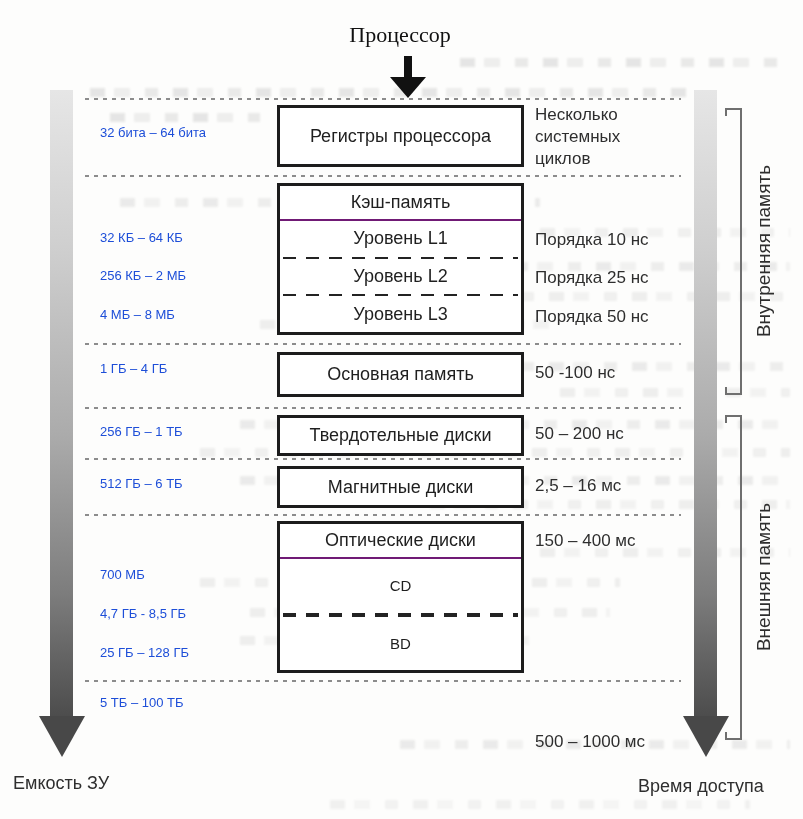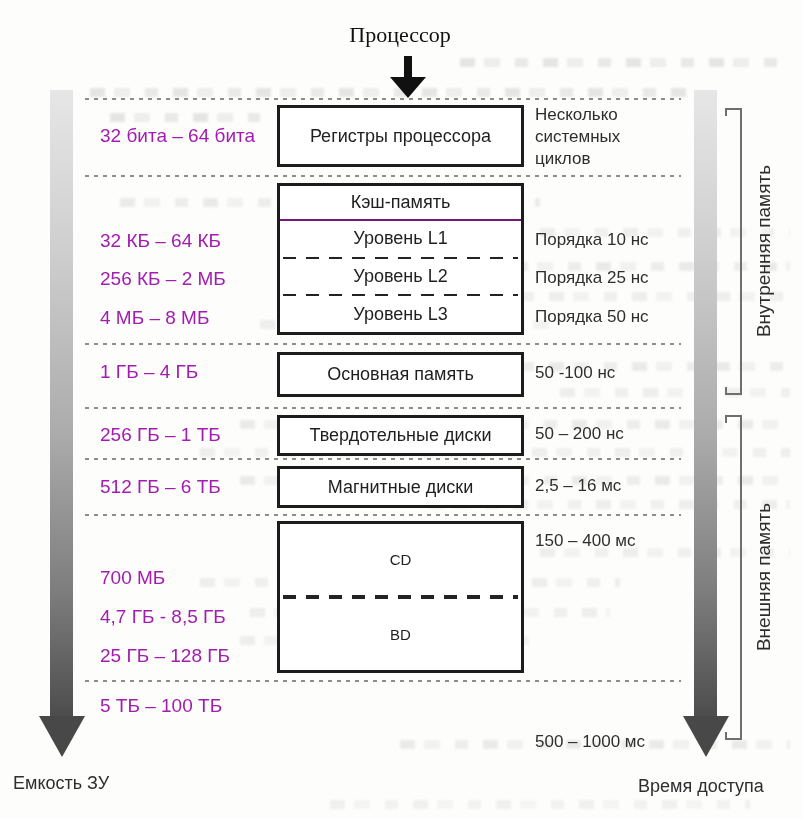--- a/index.html
+++ b/index.html
@@ -47,21 +47,21 @@
   .stackbox .hdr{
     height:33px;flex:0 0 auto;display:flex;align-items:center;justify-content:center;
     border-bottom:2px solid #701a75;
   }
   .stackbox .row{flex:1 1 0;display:flex;align-items:center;justify-content:center;}
   .stackbox .subrow{font-size:15px;}
   .inner-dash{
     flex:0 0 2px;height:2px;margin:0 3px;
     background:repeating-linear-gradient(90deg,#232323 0 13px,transparent 13px 23px);
   }
-  .cap-label{position:absolute;left:100px;font-size:19px;z-index:2;white-space:nowrap;color:#a21caf;}
+  .cap-label{position:absolute;left:100px;font-size:13px;z-index:2;white-space:nowrap;color:#1d4ed8;}
   .time-label{position:absolute;left:535px;font-size:17px;z-index:2;white-space:nowrap;color:#2e2e2e;}
   .time-multiline{position:absolute;left:535px;width:118px;font-size:17px;line-height:22px;z-index:2;color:#2e2e2e;}
   
   .vbar{
     position:absolute;top:90px;width:23px;height:628px;z-index:1;
     background:linear-gradient(to bottom,#e6e6e6 0%,#cfcfcf 25%,#ababab 55%,#7d7d7d 80%,#4c4c4c 100%);
   }
   .vhead{
     position:absolute;top:716px;width:0;height:0;z-index:1;
     border-left:23px solid transparent;border-right:23px solid transparent;border-top:41px solid #484848;
@@ -138,20 +138,21 @@
     <div class="row">Уровень L2</div>
     <div class="inner-dash"></div>
     <div class="row">Уровень L3</div>
   </div>
 
   <div class="box" style="top:352px;height:45px;">Основная память</div>
   <div class="box" style="top:415px;height:41px;">Твердотельные диски</div>
   <div class="box" style="top:466px;height:42px;">Магнитные диски</div>
 
   <div class="stackbox" style="top:521px;height:152px;">
+    <div class="hdr">Оптические диски</div>
     <div class="row subrow">CD</div>
     <div class="inner-dash"></div>
     <div class="inner-dash"></div>
     <div class="row subrow">BD</div>
   </div>
 
 
   <div class="time-multiline" style="top:104px;">Несколько системных циклов</div>
   <div class="time-label" style="top:230px;">Порядка 10 нс</div>
   <div class="time-label" style="top:268px;">Порядка 25 нс</div>

